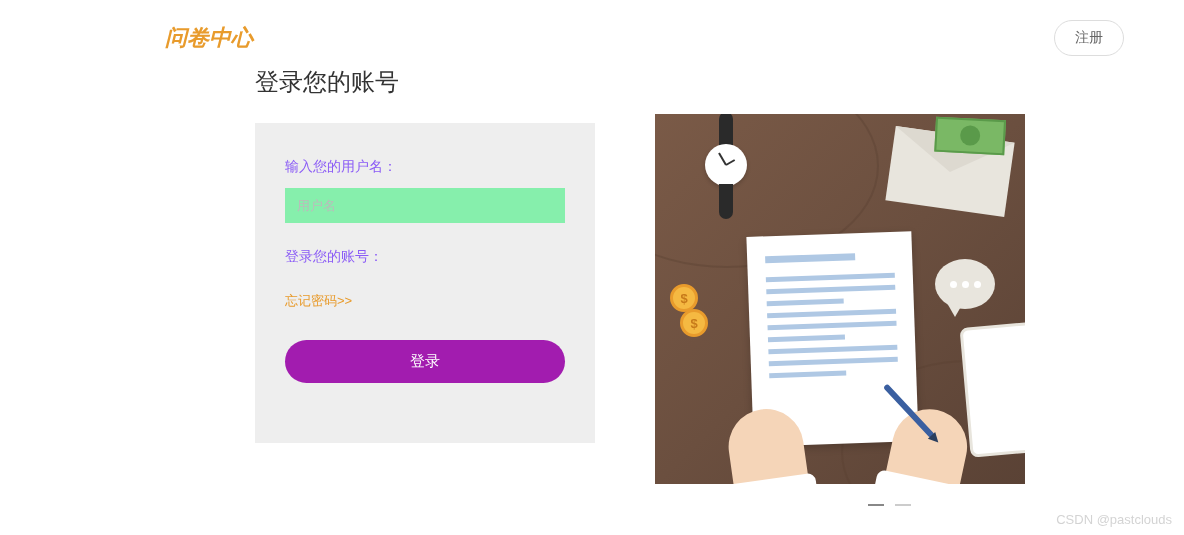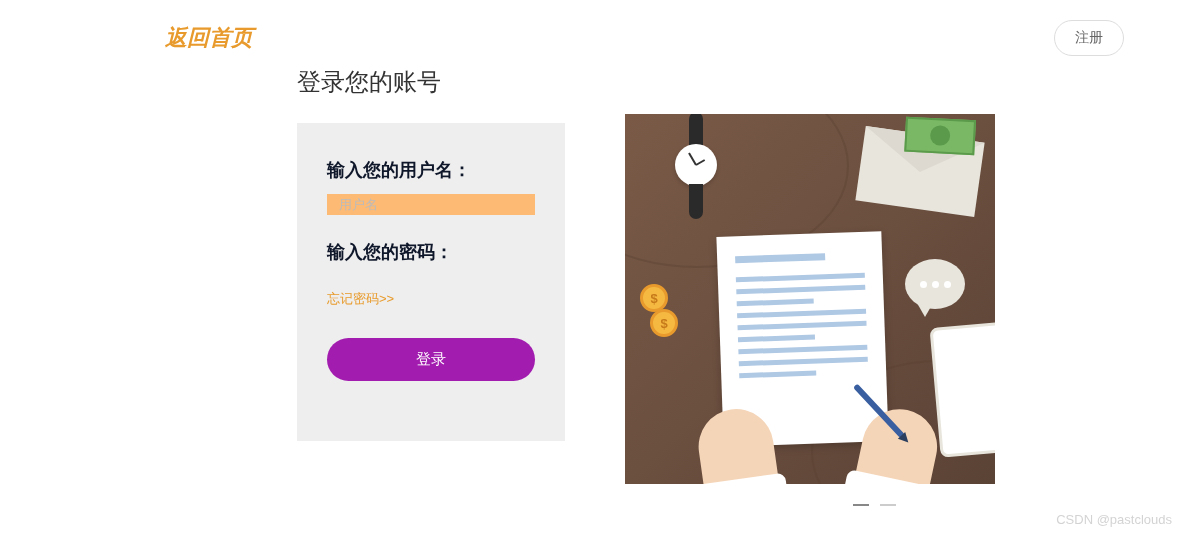--- a/index.html
+++ b/index.html
@@ -5,26 +5,26 @@
     * { margin: 0; padding: 0; box-sizing: border-box; }
     body { font-family: "Microsoft YaHei", Arial, sans-serif; background: #fff; width: 1184px; height: 535px; overflow: hidden; position: relative; }
     
     .header { display: flex; justify-content: space-between; align-items: center; padding: 20px 60px 10px 165px; }
     .logo { color: #E89B2C; font-size: 22px; font-weight: bold; font-style: italic; }
     .header-buttons { display: flex; gap: 14px; }
     .header-btn { padding: 8px 20px; border: 1px solid #ddd; border-radius: 20px; background: #fff; color: #666; font-size: 14px; cursor: pointer; }
     
     .content { display: flex; padding: 0 60px 0 255px; gap: 60px; }
     
-    .left-col { width: 268px; margin-left: 42px; }
+    .left-col { width: 340px; }
     .page-title { font-size: 24px; color: #333; font-weight: normal; margin-bottom: 25px; }
     .form-box { background: #eee; padding: 35px 30px 60px 30px; }
     .form-group { margin-bottom: 25px; }
-    .form-label { display: block; font-size: 18px; color: #0f172a; margin-bottom: 12px; font-weight: bold; }
-    .form-input { width: 100%; padding: 3px 12px; border: none; background: #fdba74; font-size: 13px; color: #333; }
+    .form-label { display: block; font-size: 14px; color: #8b5cf6; margin-bottom: 12px; }
+    .form-input { width: 100%; padding: 10px 12px; border: none; background: #86efac; font-size: 13px; color: #333; }
     .form-input::placeholder { color: #bbb; }
     .forgot-link { color: #E89B2C; font-size: 13px; text-decoration: none; display: inline-block; margin-bottom: 30px; }
     .login-btn { width: 100%; padding: 12px; background: #a21caf; color: #fff; border: none; border-radius: 25px; font-size: 15px; cursor: pointer; }
     
     .right-col { flex: 1; padding-top: 48px; }
     .illustration { width: 370px; height: 370px; background: #6B4F3F; position: relative; overflow: hidden; }
     
     .desk-surface { position: absolute; inset: 0; background: linear-gradient(135deg, #7A5A47 0%, #6B4F3F 50%, #5A4235 100%); }
     .wood-grain { position: absolute; inset: 0; }
     .wood-grain::before, .wood-grain::after { content: ''; position: absolute; border: 2px solid rgba(90,65,50,0.4); border-radius: 50%; }
@@ -72,36 +72,36 @@
     .carousel-dots { text-align: center; margin-top: 8px; }
     .cdot { display: inline-block; width: 16px; height: 2px; background: #ccc; margin: 0 3px; }
     .cdot.active { background: #888; }
     
     .watermark { position: absolute; bottom: 8px; right: 12px; color: rgba(128,128,128,0.35); font-size: 13px; }
   </style>
 </head>
 <body>
 
 <div class="header">
-  <div class="logo">返回首页</div>
+  <div class="logo">问卷中心</div>
   <div class="header-buttons">
     <button class="header-btn">注册</button>
   </div>
 </div>
 
 <div class="content">
   <div class="left-col">
     <h1 class="page-title">登录您的账号</h1>
     <div class="form-box">
       <div class="form-group">
         <label class="form-label">输入您的用户名：</label>
         <input class="form-input" type="text" placeholder="用户名" style="">
       </div>
       <div class="form-group">
-        <label class="form-label">输入您的密码：</label>
+        <label class="form-label">登录您的账号：</label>
       </div>
       <a href="#" class="forgot-link">忘记密码&gt;&gt;</a>
       <button class="login-btn">登录</button>
     </div>
   </div>
 
   <div class="right-col">
     <div class="illustration">
       <div class="desk-surface"></div>
       <div class="wood-grain"></div>

